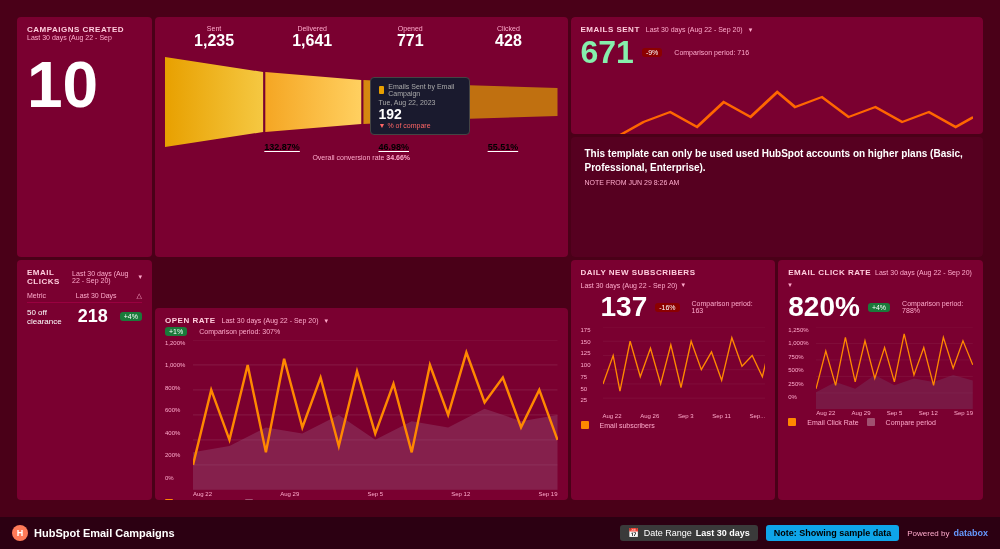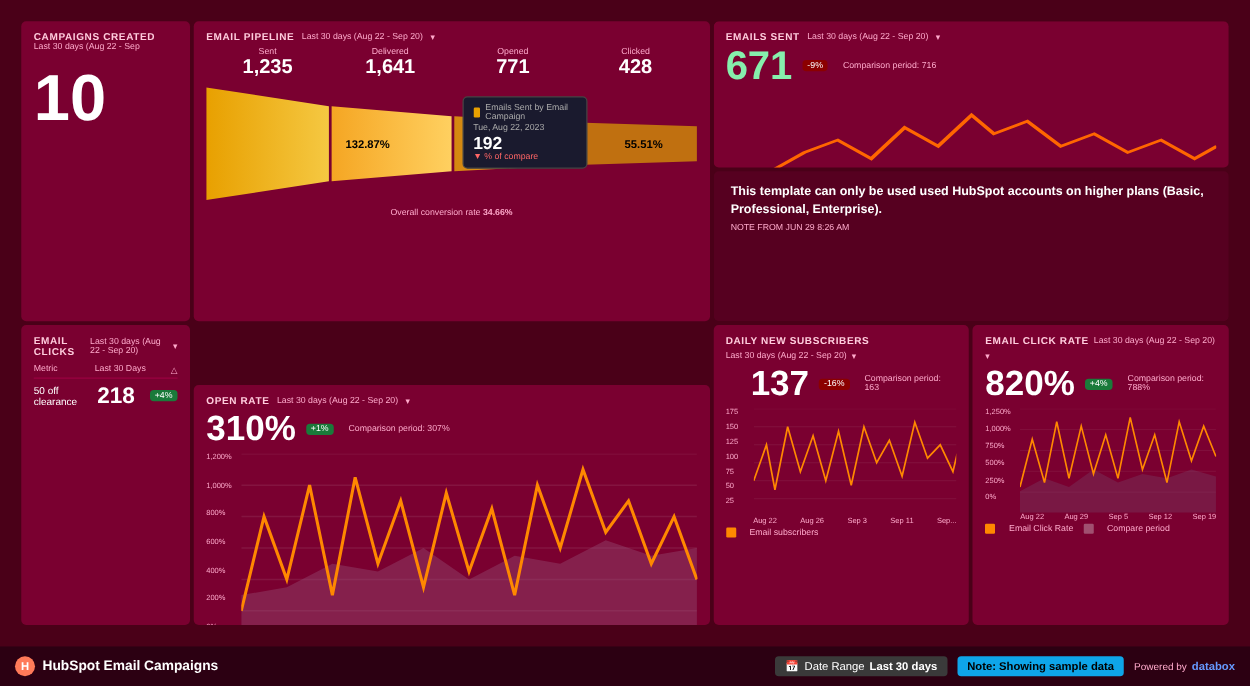--- a/index.html
+++ b/index.html
@@ -284,31 +284,24 @@
     .dropdown-arrow { font-size: 7px; color: #ffaacc; }
   </style>
 </head>
 <body>
 
 <div class="main-grid">
 
   <div class="panel panel-campaigns">
     <span class="panel-label">CAMPAIGNS CREATED</span>
     <span class="panel-date">Last 30 days (Aug 22 - Sep</span>
-    <div class="big-number" style="margin-top:12px; font-size:52px;">10</div>
+    <div class="big-number" style="margin-top:12px; font-size:64px;">10</div>
   </div>
 
   <div class="panel panel-pipeline">
-    <div class="pipeline-header">
-      <div style="display:flex;align-items:center;gap:6px;">
-        <span class="panel-label">EMAIL PIPELINE</span>
-        <span class="panel-date">Last 30 days (Aug 22 - Sep 20)</span>
-        <span class="dropdown-arrow">▾</span>
-      </div>
-    </div>
 
     <div class="pipeline-cols">
       <div class="pipeline-col">
         <div class="pipeline-col-label">Sent</div>
         <div class="pipeline-col-value">1,235</div>
       </div>
       <div class="pipeline-col">
         <div class="pipeline-col-label">Delivered</div>
         <div class="pipeline-col-value">1,641</div>
       </div>
@@ -342,21 +335,21 @@
 
         <path d="M0,5 L90,20 L90,80 L0,95 Z" fill="url(#g1)"></path>
 
         <path d="M92,20 L180,28 L180,72 L92,80 Z" fill="url(#g2)"></path>
 
         <path d="M182,28 L270,33 L270,67 L182,72 Z" fill="url(#g3)"></path>
 
         <path d="M272,33 L360,36 L360,64 L272,67 Z" fill="#c07010"></path>
       </svg>
       
-      <div style="position:absolute;top:0;left:12px;width:100%;height:100%;display:flex;align-items:center;justify-content:space-around;pointer-events:none;">
+      <div style="position:absolute;top:0;left:0;width:100%;height:100%;display:flex;align-items:flex-end;justify-content:space-around;pointer-events:none;text-decoration:underline;">
         <span style="font-size:9px;font-weight:bold;color:#000;margin-left:60px;">132.87%</span>
         <span style="font-size:9px;font-weight:bold;color:#000;">46.98%</span>
         <span style="font-size:9px;font-weight:bold;color:#000;">55.51%</span>
       </div>
     </div>
 
     <div class="tooltip-box">
       <div style="display:flex;align-items:center;gap:4px;">
         <span style="width:8px;height:8px;background:#e8a000;display:inline-block;border-radius:1px;"></span>
         <span class="tooltip-date">Emails Sent by Email Campaign</span>
@@ -429,21 +422,20 @@
     </div>
   </div>
 
   <div class="panel panel-open-rate">
     <div style="display:flex;align-items:center;gap:6px;">
       <span class="panel-label">OPEN RATE</span>
       <span class="panel-date">Last 30 days (Aug 22 - Sep 20)</span>
       <span class="dropdown-arrow">▾</span>
     </div>
     <div style="display:flex;align-items:center;gap:8px;margin-top:2px;">
-      <span style="font-size:28px;font-weight:bold;">310%</span>
       <span class="badge-up">+1%</span>
       <span class="comparison-text">Comparison period: 307%</span>
     </div>
 
     <div style="display:flex;flex:1;position:relative;margin-top:4px;">
       <div class="y-axis-labels">
         <span>1,200%</span>
           <span>1,000%</span>
           <span>800%</span>
           <span>600%</span>
@@ -480,21 +472,21 @@
       <span class="legend-dot" style="background:#ff8800;"></span>
       <span>Email Open Rate</span>
       <span class="legend-dot" style="background:#a05070;"></span>
       <span>Compare period</span>
     </div>
   </div>
 
   <div class="panel-right-bottom">
 
     <div class="panel">
-      <div style="display:flex;align-items:flex-start;gap:4px;flex-wrap:wrap;">
+      <div style="display:flex;align-items:flex-end;gap:4px;flex-wrap:wrap;">
         <span class="panel-label">DAILY NEW SUBSCRIBERS</span>
         <span class="panel-date">Last 30 days (Aug 22 - Sep 20)</span>
         <span class="dropdown-arrow">▾</span>
       </div>
       <div style="display:flex;align-items:center;gap:8px;margin-top:2px;">
         <span style="font-size:28px;font-weight:bold;margin-left:20px;">137</span>
         <span class="badge-down">-16%</span>
         <span class="comparison-text">Comparison period: 163</span>
       </div>
 

